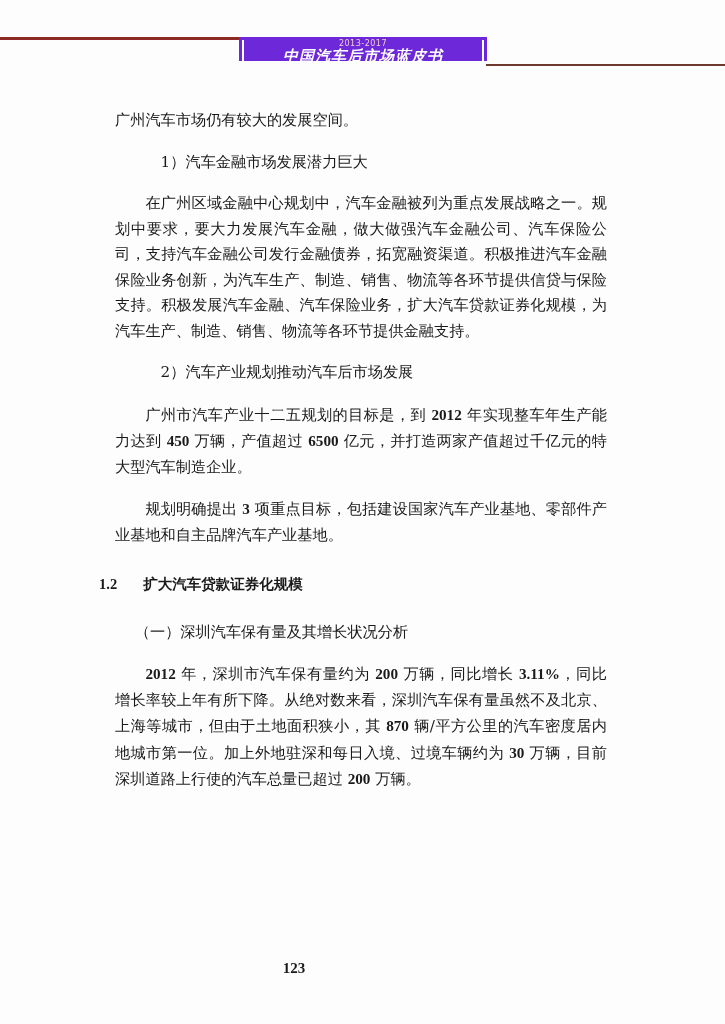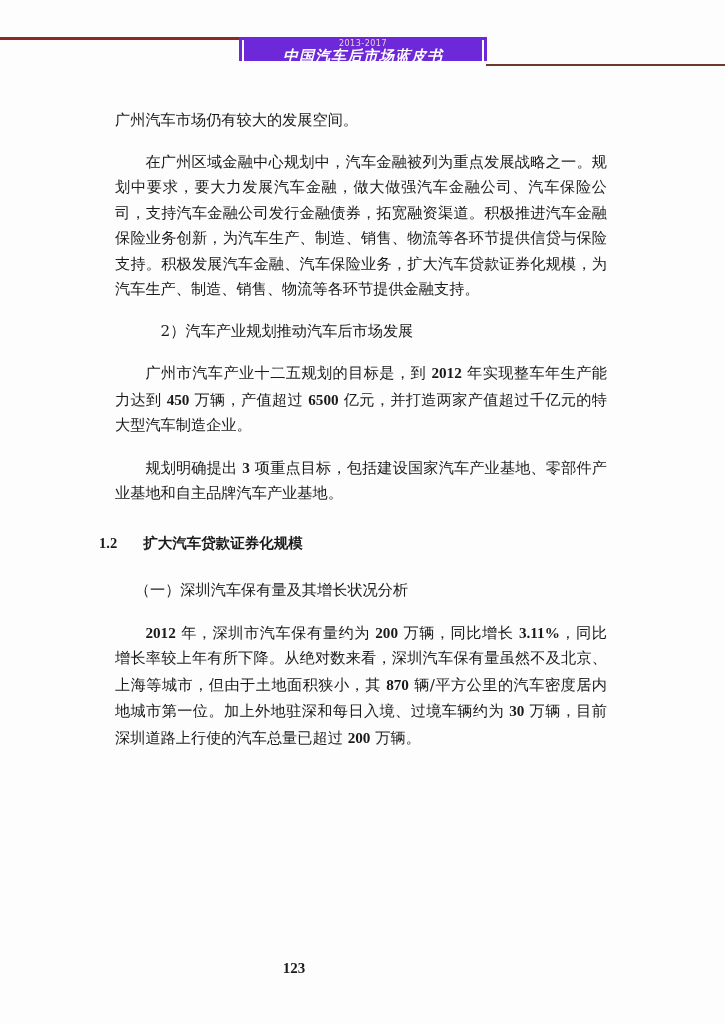--- a/index.html
+++ b/index.html
@@ -38,20 +38,21 @@
 <div class="hdr-line-right"></div>
 <div class="hdr-box">
   <span class="bar l"></span>
   <span class="bar r"></span>
   <div class="hdr-year">2013-2017</div>
   <div class="hdr-title">中国汽车后市场蓝皮书</div>
 </div>
 
 <div class="content">
   <p>广州汽车市场仍有较大的发展空间。</p>
+  <p class="sub">1）汽车金融市场发展潜力巨大</p>
   <p class="indent">在广州区域金融中心规划中，汽车金融被列为重点发展战略之一。规划中要求，要大力发展汽车金融，做大做强汽车金融公司、汽车保险公司，支持汽车金融公司发行金融债券，拓宽融资渠道。积极推进汽车金融保险业务创新，为汽车生产、制造、销售、物流等各环节提供信贷与保险支持。积极发展汽车金融、汽车保险业务，扩大汽车贷款证券化规模，为汽车生产、制造、销售、物流等各环节提供金融支持。</p>
   <p class="sub">2）汽车产业规划推动汽车后市场发展</p>
   <p class="indent"><span>广州市汽车产业十二五规划的目标是，到 </span><b>2012</b><span> 年实现整车年生产能力达到 </span><b>450</b><span> 万辆，产值超过 </span><b>6500</b><span> 亿元，并打造两家产值超过千亿元的特大型汽车制造企业。</span></p>
   <p class="indent"><span>规划明确提出 </span><b>3</b><span> 项重点目标，包括建设国家汽车产业基地、零部件产业基地和自主品牌汽车产业基地。</span></p>
 
   <p class="section-title"><span class="num">1.2</span><span>扩大汽车贷款证券化规模</span></p>
 
   <p class="sub2">（一）深圳汽车保有量及其增长状况分析</p>
   <p class="indent"><b>2012</b><span> 年，深圳市汽车保有量约为 </span><b>200</b><span> 万辆，同比增长 </span><b>3.11%</b><span>，同比增长率较上年有所下降。从绝对数来看，深圳汽车保有量虽然不及北京、上海等城市，但由于土地面积狭小，其 </span><b>870</b><span> 辆/平方公里的汽车密度居内地城市第一位。加上外地驻深和每日入境、过境车辆约为 </span><b>30</b><span> 万辆，目前深圳道路上行使的汽车总量已超过 </span><b>200</b><span> 万辆。</span></p>
 </div>

